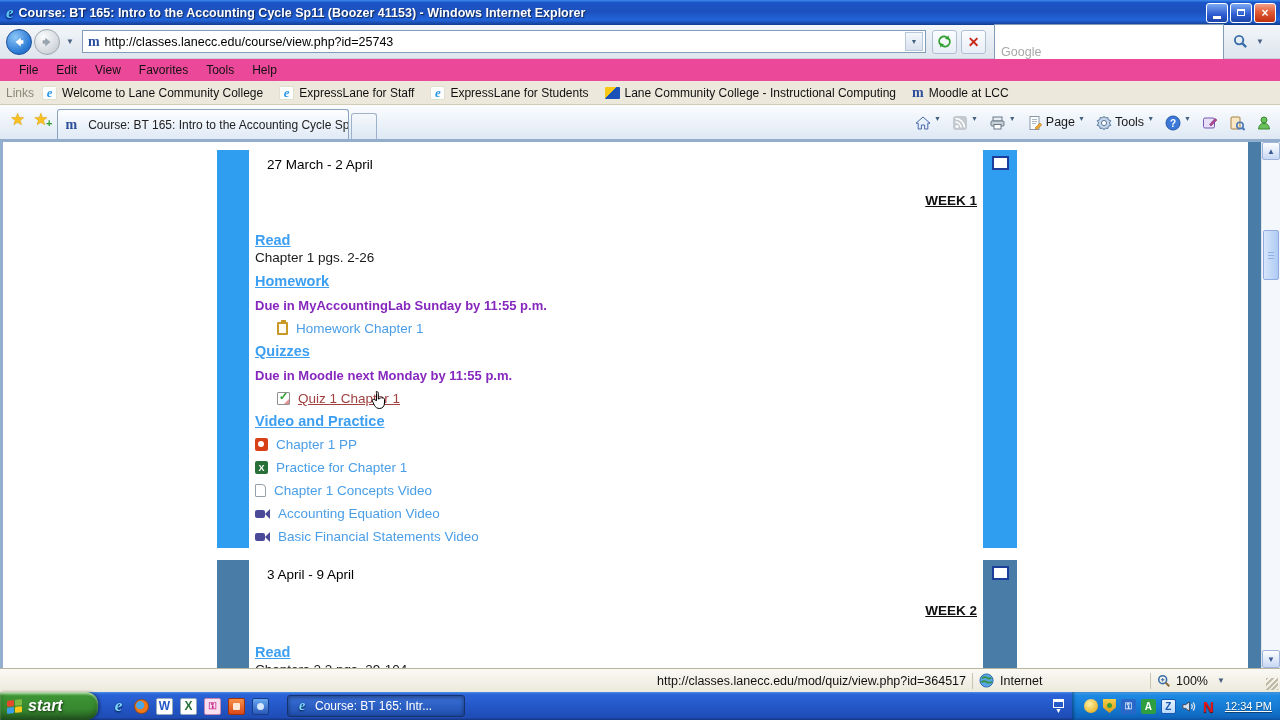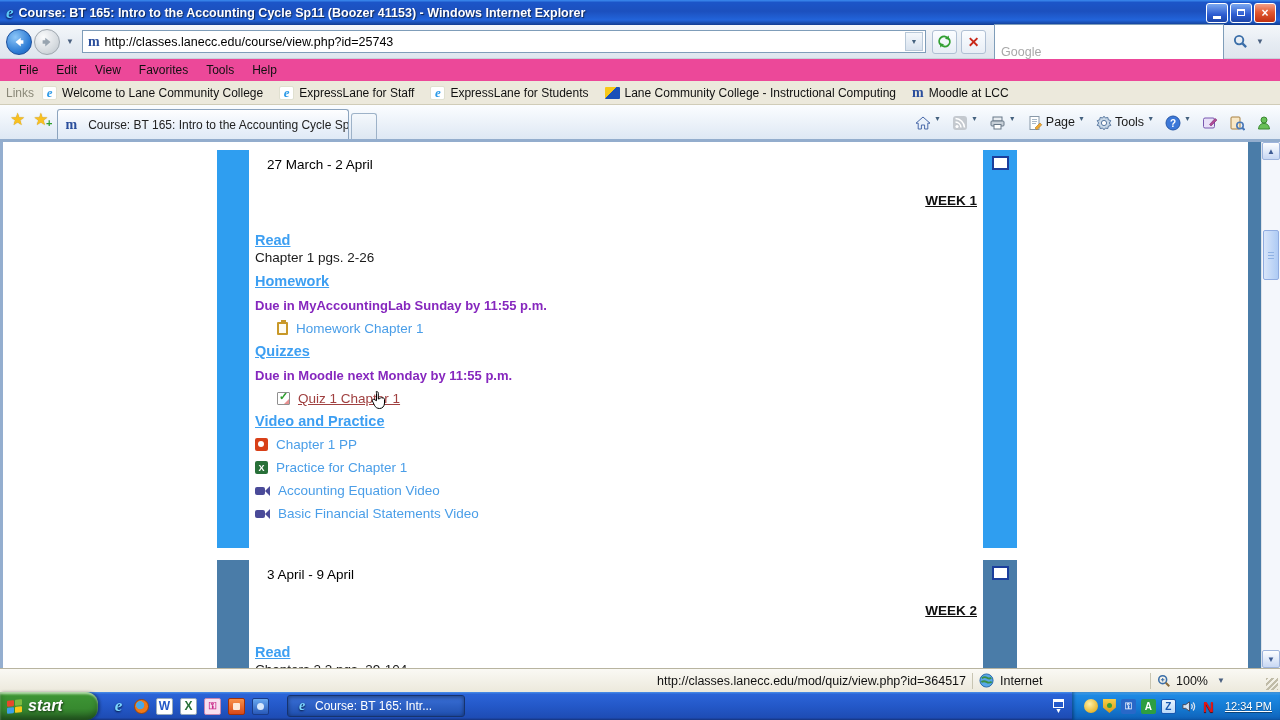--- a/index.html
+++ b/index.html
@@ -333,20 +333,24 @@
       <div class="h-link mt7">Video and Practice</div>
       <div class="res-row mt8">
         <span class="ic-pp"></span>
         <span>Chapter 1 PP</span>
       </div>
       <div class="res-row mt8">
         <span class="ic-xl">X</span>
         <span>Practice for Chapter 1</span>
       </div>
       <div class="res-row mt8">
+        <span class="ic-doc"></span>
+        <span>Chapter 1 Concepts Video</span>
+      </div>
+      <div class="res-row mt8">
         <span class="ic-vid"></span>
         <span>Accounting Equation Video</span>
       </div>
       <div class="res-row mt8">
         <span class="ic-vid"></span>
         <span>Basic Financial Statements Video</span>
       </div>
     </div>
   </div>
 

